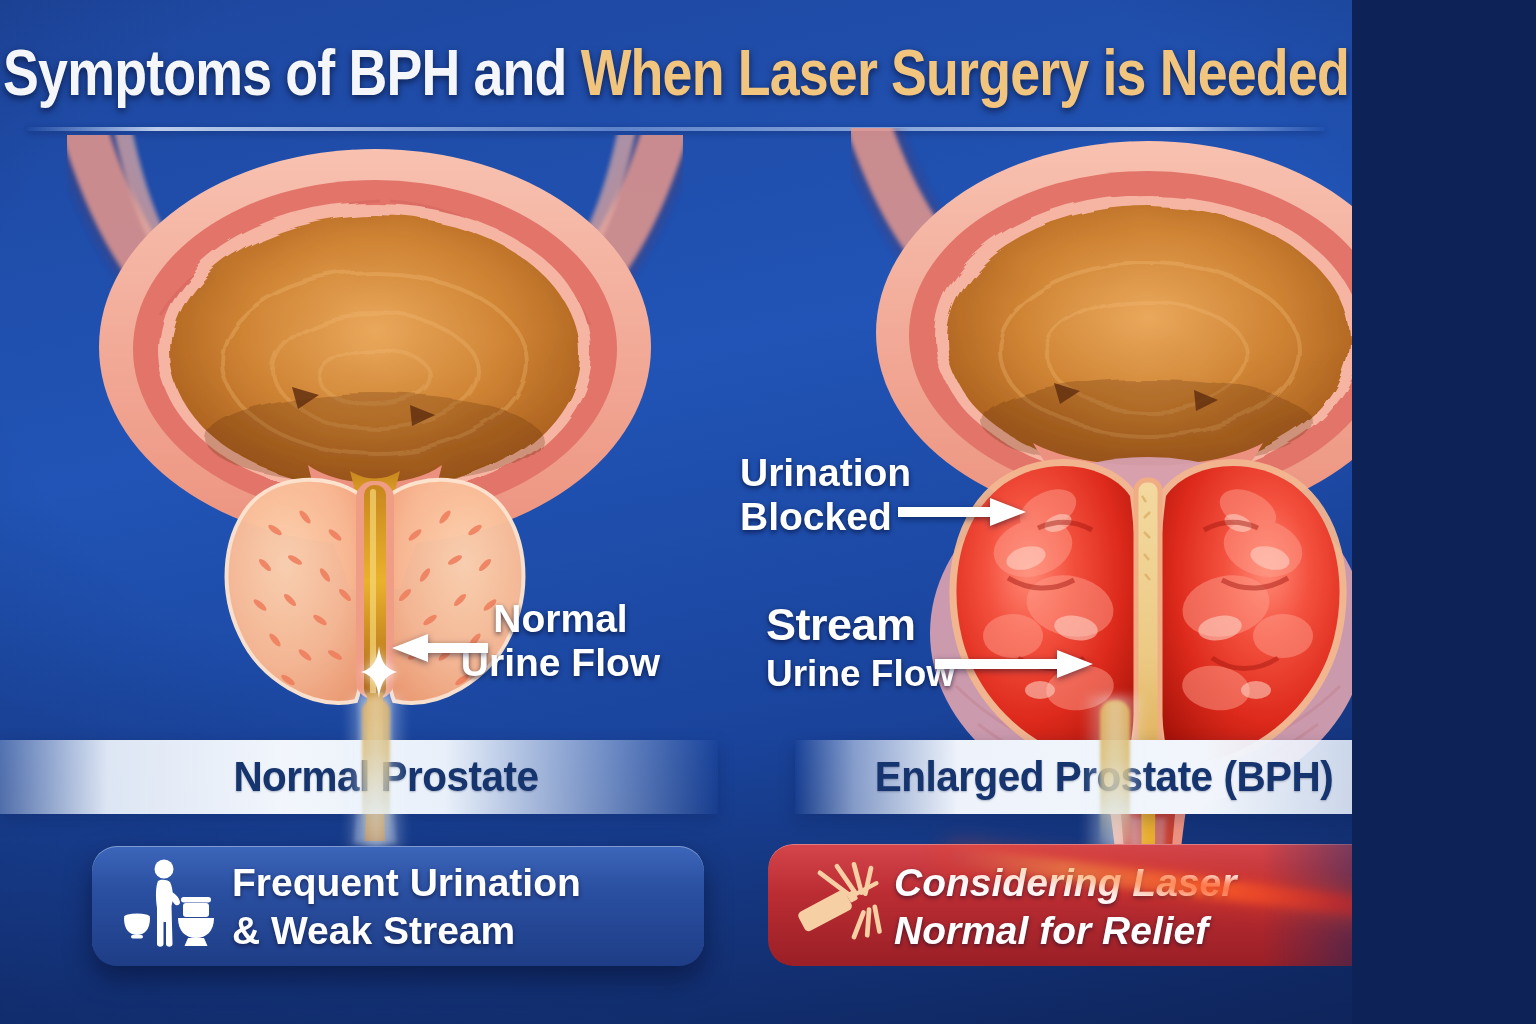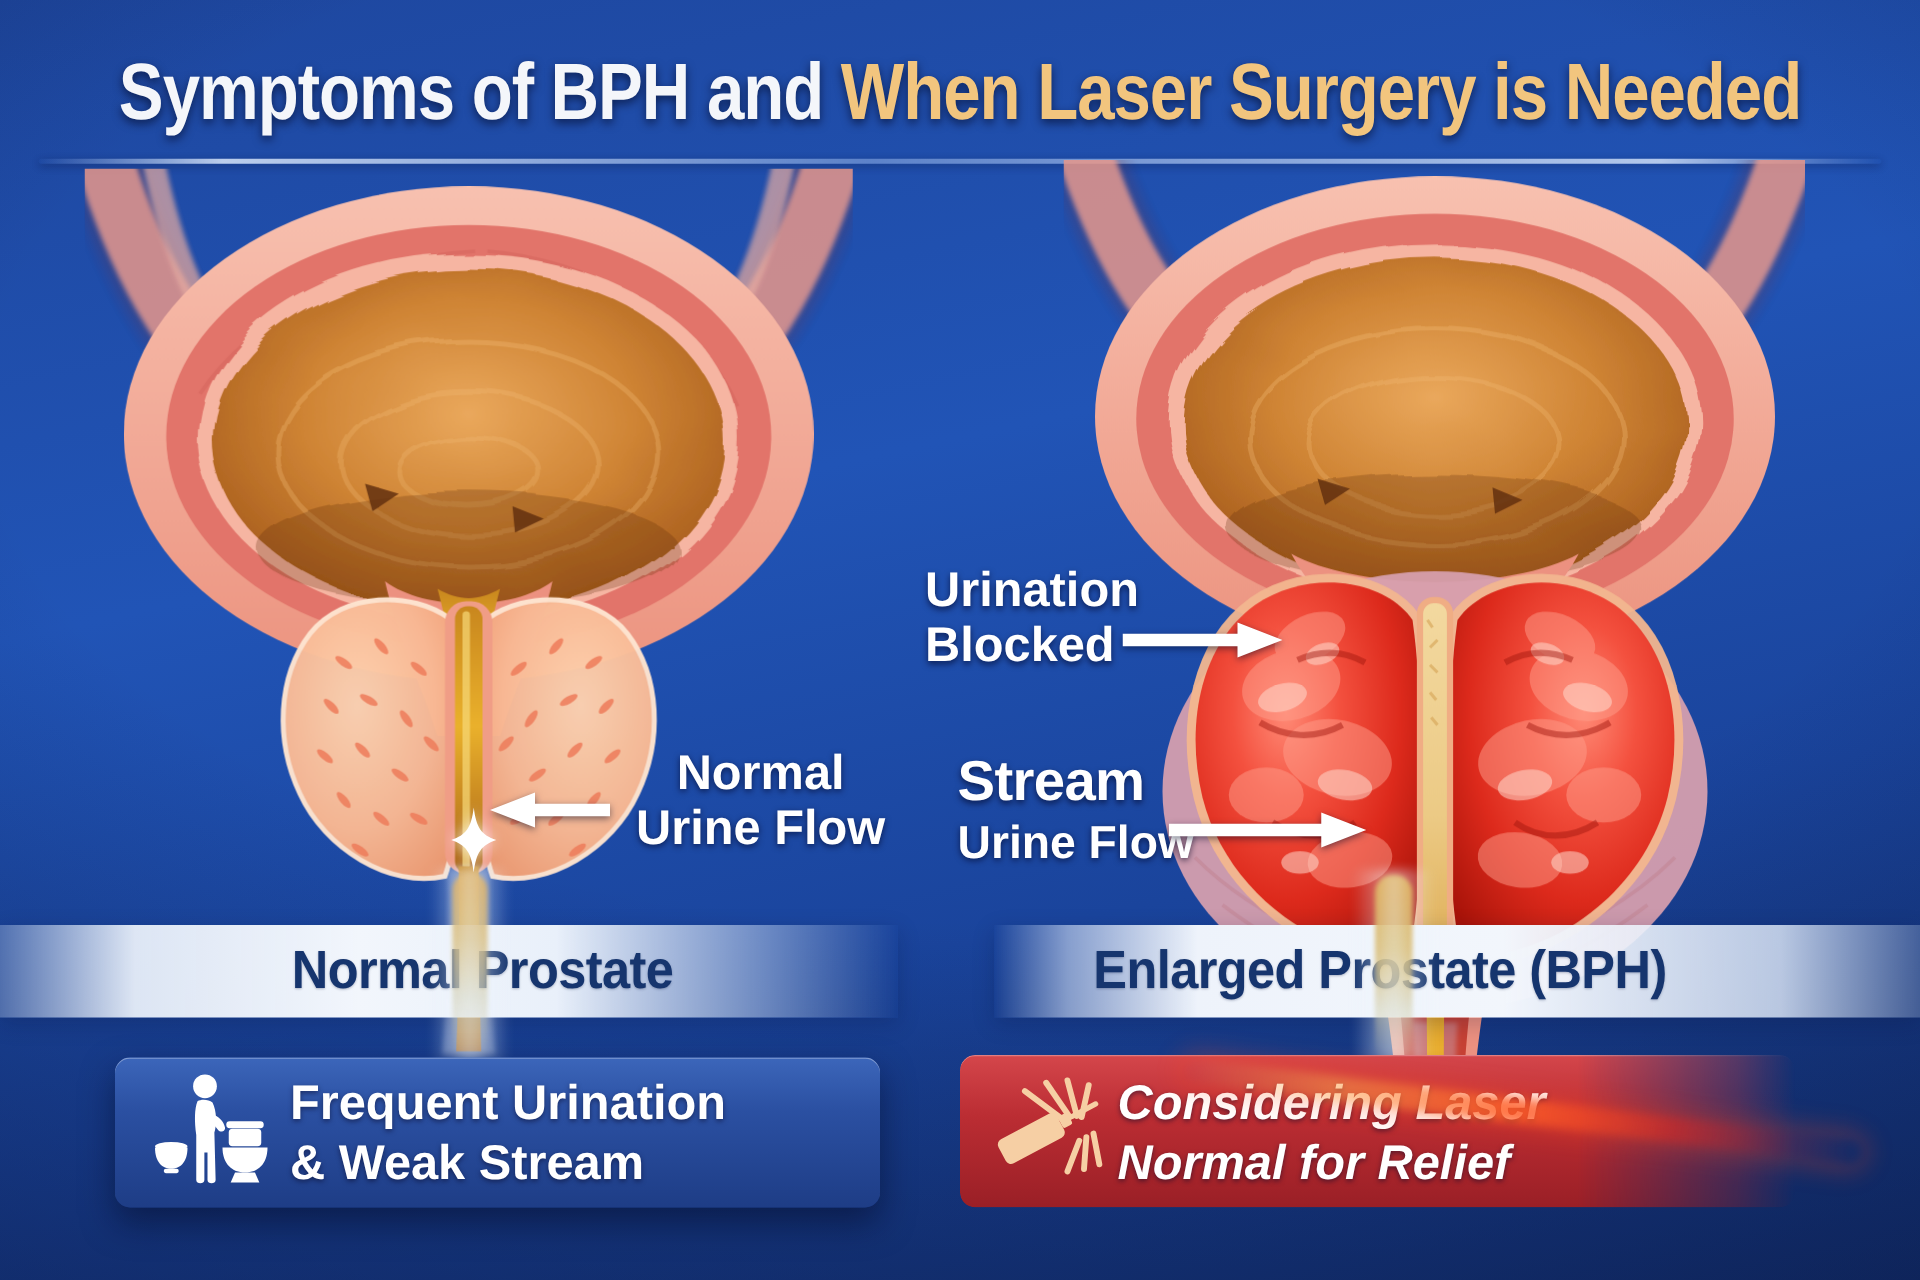--- a/index.html
+++ b/index.html
@@ -1,17 +1,17 @@
 <!DOCTYPE html>
 <html><head>
 <meta charset="utf-8">
 <style>
   html,body{margin:0;padding:0;background:#0d2256;}
   .stage{
-    position:relative;width:1536px;height:1024px;overflow:hidden;
+    position:relative;width:1352px;height:1024px;overflow:hidden;
     font-family:"Liberation Sans","DejaVu Sans",sans-serif;
     background:
       radial-gradient(ellipse 120% 95% at 50% 32%, rgba(45,95,205,0) 42%, rgba(7,16,52,.55) 100%),
       linear-gradient(168deg,#1e479f 0%,#2154b6 38%,#1a449c 68%,#133173 100%);
   }
   
   .title{
     position:absolute;top:36px;left:50%;transform:translateX(-50%) scaleX(.84);
     transform-origin:center;white-space:nowrap;font-size:64px;font-weight:bold;
     letter-spacing:-1px;text-shadow:0 3px 8px rgba(0,5,30,.6);
@@ -33,42 +33,42 @@
     content:"";position:absolute;left:-18px;right:-18px;top:-4px;bottom:0;
     background:linear-gradient(90deg,rgba(235,244,255,0) 0%,rgba(238,246,255,.55) 50%,rgba(235,244,255,0) 100%);
     filter:blur(4px);
   }
   .stream-left{left:362px;top:698px;width:28px;height:152px;
     background:linear-gradient(180deg,rgba(213,144,32,.95) 0%,rgba(204,158,56,.8) 35%,rgba(188,176,118,.5) 65%,rgba(190,190,180,0) 100%);}
   .stream-right{left:1100px;top:700px;width:30px;height:150px;
     background:linear-gradient(180deg,rgba(216,148,26,.98) 0%,rgba(206,160,48,.85) 40%,rgba(190,176,110,.5) 70%,rgba(190,190,180,0) 100%);}
   
   .lbl{position:absolute;z-index:4;color:#fff;font-weight:bold;text-shadow:0 2px 5px rgba(0,5,35,.65);line-height:1.12;}
-  .lbl-normal-flow{left:496px;top:597px;width:225px;text-align:center;font-size:39px;}
+  .lbl-normal-flow{left:448px;top:597px;width:225px;text-align:center;font-size:39px;}
   .lbl-enlarged{left:740px;top:451px;font-size:39px;}
   .lbl-blocked{left:766px;top:600px;}
   .lbl-blocked .big{font-size:45px;letter-spacing:-.5px;display:block;}
   .lbl-blocked .small{font-size:37px;display:block;margin-top:3px;}
   .arrow{position:absolute;z-index:4;filter:drop-shadow(0 2px 3px rgba(0,5,35,.5));}
   .sparkle{position:absolute;z-index:4;left:359px;top:646px;filter:drop-shadow(0 0 6px rgba(255,255,255,.85));}
   
   .banner{position:absolute;top:740px;height:74px;z-index:2;}
   .banner-left{left:0;width:718px;
     background:linear-gradient(90deg,rgba(212,226,246,.3) 0%,rgba(238,244,252,.92) 15%,#f2f6fc 40%,#e9f0fa 62%,rgba(212,226,246,.45) 85%,rgba(212,226,246,0) 100%);
     box-shadow:0 5px 16px rgba(8,18,60,.22);}
   .banner-right{left:795px;width:741px;
     background:linear-gradient(90deg,rgba(212,226,246,0) 0%,rgba(224,234,250,.55) 8%,#eef3fb 22%,#f2f6fc 55%,rgba(226,236,250,.8) 85%,rgba(214,228,246,.25) 100%);
     box-shadow:0 5px 16px rgba(8,18,60,.22);}
   .banner-text{position:absolute;z-index:2;top:752px;transform:translateX(-50%) scaleX(.94);
     font-size:43px;font-weight:bold;color:#16356e;white-space:nowrap;letter-spacing:-.5px;
     text-shadow:0 1px 2px rgba(12,25,70,.3);}
   .banner-text-left{left:386px;}
   .banner-text-right{left:1104px;}
   
-  .box{position:absolute;z-index:5;border-radius:12px;}
+  .box{position:absolute;z-index:5;border-radius:25px;}
   .box-blue{left:92px;top:846px;width:612px;height:120px;
     background:linear-gradient(180deg,#3c66ba 0%,#2b50a2 35%,#1e3d86 100%);
     box-shadow:0 12px 26px rgba(4,10,38,.5), inset 0 1px 0 rgba(255,255,255,.35);}
   .box-red{left:768px;top:844px;width:668px;height:122px;
     background:linear-gradient(180deg,#d4464b 0%,#bb2d33 40%,#9a1f26 100%);
     box-shadow:inset 0 1px 0 rgba(255,255,255,.3);
     -webkit-mask-image:linear-gradient(90deg,#000 0%,#000 74%,rgba(0,0,0,.35) 93%,transparent 100%);
     mask-image:linear-gradient(90deg,#000 0%,#000 74%,rgba(0,0,0,.35) 93%,transparent 100%);}
   .box-icon{position:absolute;left:24px;top:10px;}
   .box-text{position:absolute;left:140px;top:13px;color:#fff;font-weight:bold;font-size:39px;line-height:1.22;

